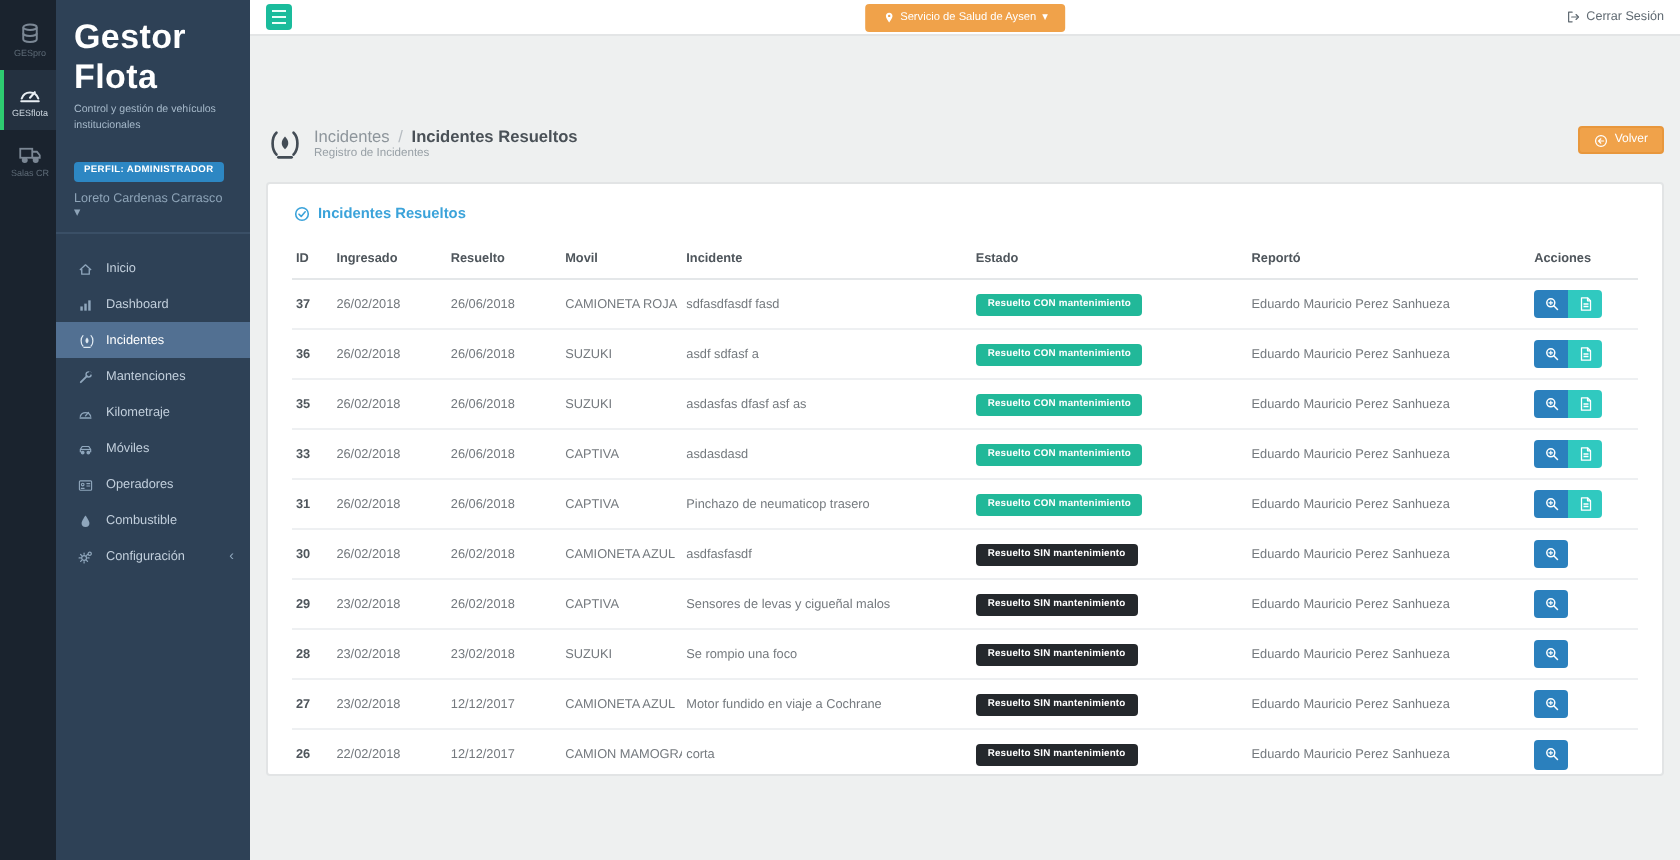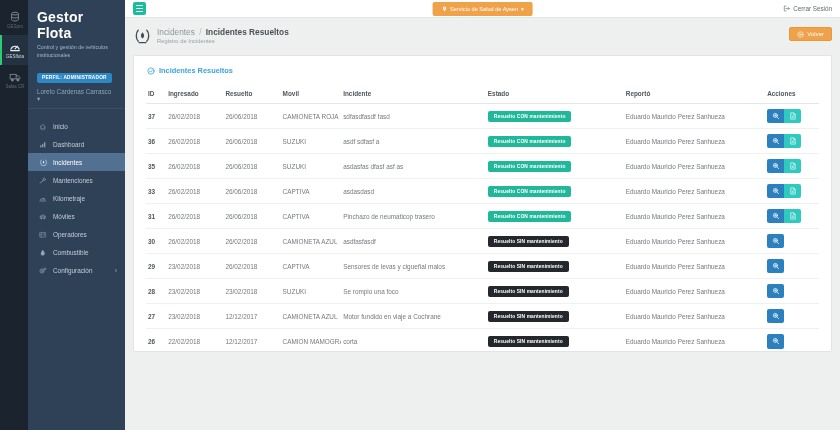--- a/index.html
+++ b/index.html
@@ -12,37 +12,37 @@
   .rail-item { height:30px; display:flex; flex-direction:column; align-items:center;
     justify-content:center; color:#7b8794; border-left:2.5px solid transparent; cursor:pointer; }
   .rail-item .icon svg { width:12px; height:12px; display:block; }
   .rail-label { font-size:4.5px; margin-top:1.5px; color:#5e6b77; white-space:nowrap; }
   .rail-item.active { background:#243140; border-left-color:#2ecc71; color:#e8eef3; }
   .rail-item.active .rail-label { color:#cfd9e2; }
 
   
   .sidebar { width:97px; background:#2e4156; flex-shrink:0; color:#c2cfdc; }
   .brand { padding:9px 9px 2px 9px; }
-  .brand-title { color:#ffffff; font-size:14px; font-weight:bold; letter-spacing:0.2px; }
+  .brand-title { color:#ffffff; font-size:17px; font-weight:bold; letter-spacing:0.2px; }
   .brand-sub { font-size:5.3px; color:#a6b9ca; line-height:1.45; margin-top:3px; }
   .profile { padding:4px 9px 6px 9px; border-bottom:1px solid #3a4f66; }
   .profile-badge { display:inline-block; background:#2d87c3; color:#fff; font-size:4.8px;
     font-weight:bold; padding:2.5px 5px; border-radius:2px; letter-spacing:0.2px; cursor:pointer; }
   .profile-user { font-size:6.3px; color:#8ea4b8; margin-top:5px; cursor:pointer; }
   .menu { list-style:none; margin-top:8px; }
   .menu li { display:flex; align-items:center; height:18px; padding-left:11px;
     font-size:6.4px; color:#c2cfdc; cursor:pointer; position:relative; }
   .menu li .icon { width:9px; margin-right:5px; color:#8fa6bc; display:flex; }
   .menu li .icon svg { width:7.5px; height:7.5px; }
   .menu li.active { background:#527092; color:#ffffff; }
   .menu li.active .icon { color:#dfe9f2; }
   .menu .chev { position:absolute; right:8px; color:#8fa6bc; font-size:7px; }
 
   
-  .main { flex:1; display:flex; flex-direction:column; min-width:0; }
+  .main { flex:1; display:flex; flex-direction:column; min-width:0;gap:36px; }
   .topbar { height:18px; background:#ffffff; border-bottom:1px solid #e3e5e6;
     display:flex; align-items:center; padding:0 8px; position:relative; flex-shrink:0; }
   .burger { width:13px; height:13px; background:#1abc9c; border:none; border-radius:2px;
     display:flex; flex-direction:column; justify-content:center; align-items:center; gap:1.5px; cursor:pointer; }
   .burger span { display:block; width:7px; height:1.3px; background:#eafff9; }
   .service-btn { position:absolute; left:50%; transform:translateX(-50%); top:2px;
     background:#f0a24a; color:#fff; border:none; border-radius:2px; height:14px;
     font-size:5.6px; padding:0 9px; display:flex; align-items:center; gap:3px; cursor:pointer;
     font-family:inherit; }
   .service-btn svg { width:6px; height:6px; }

